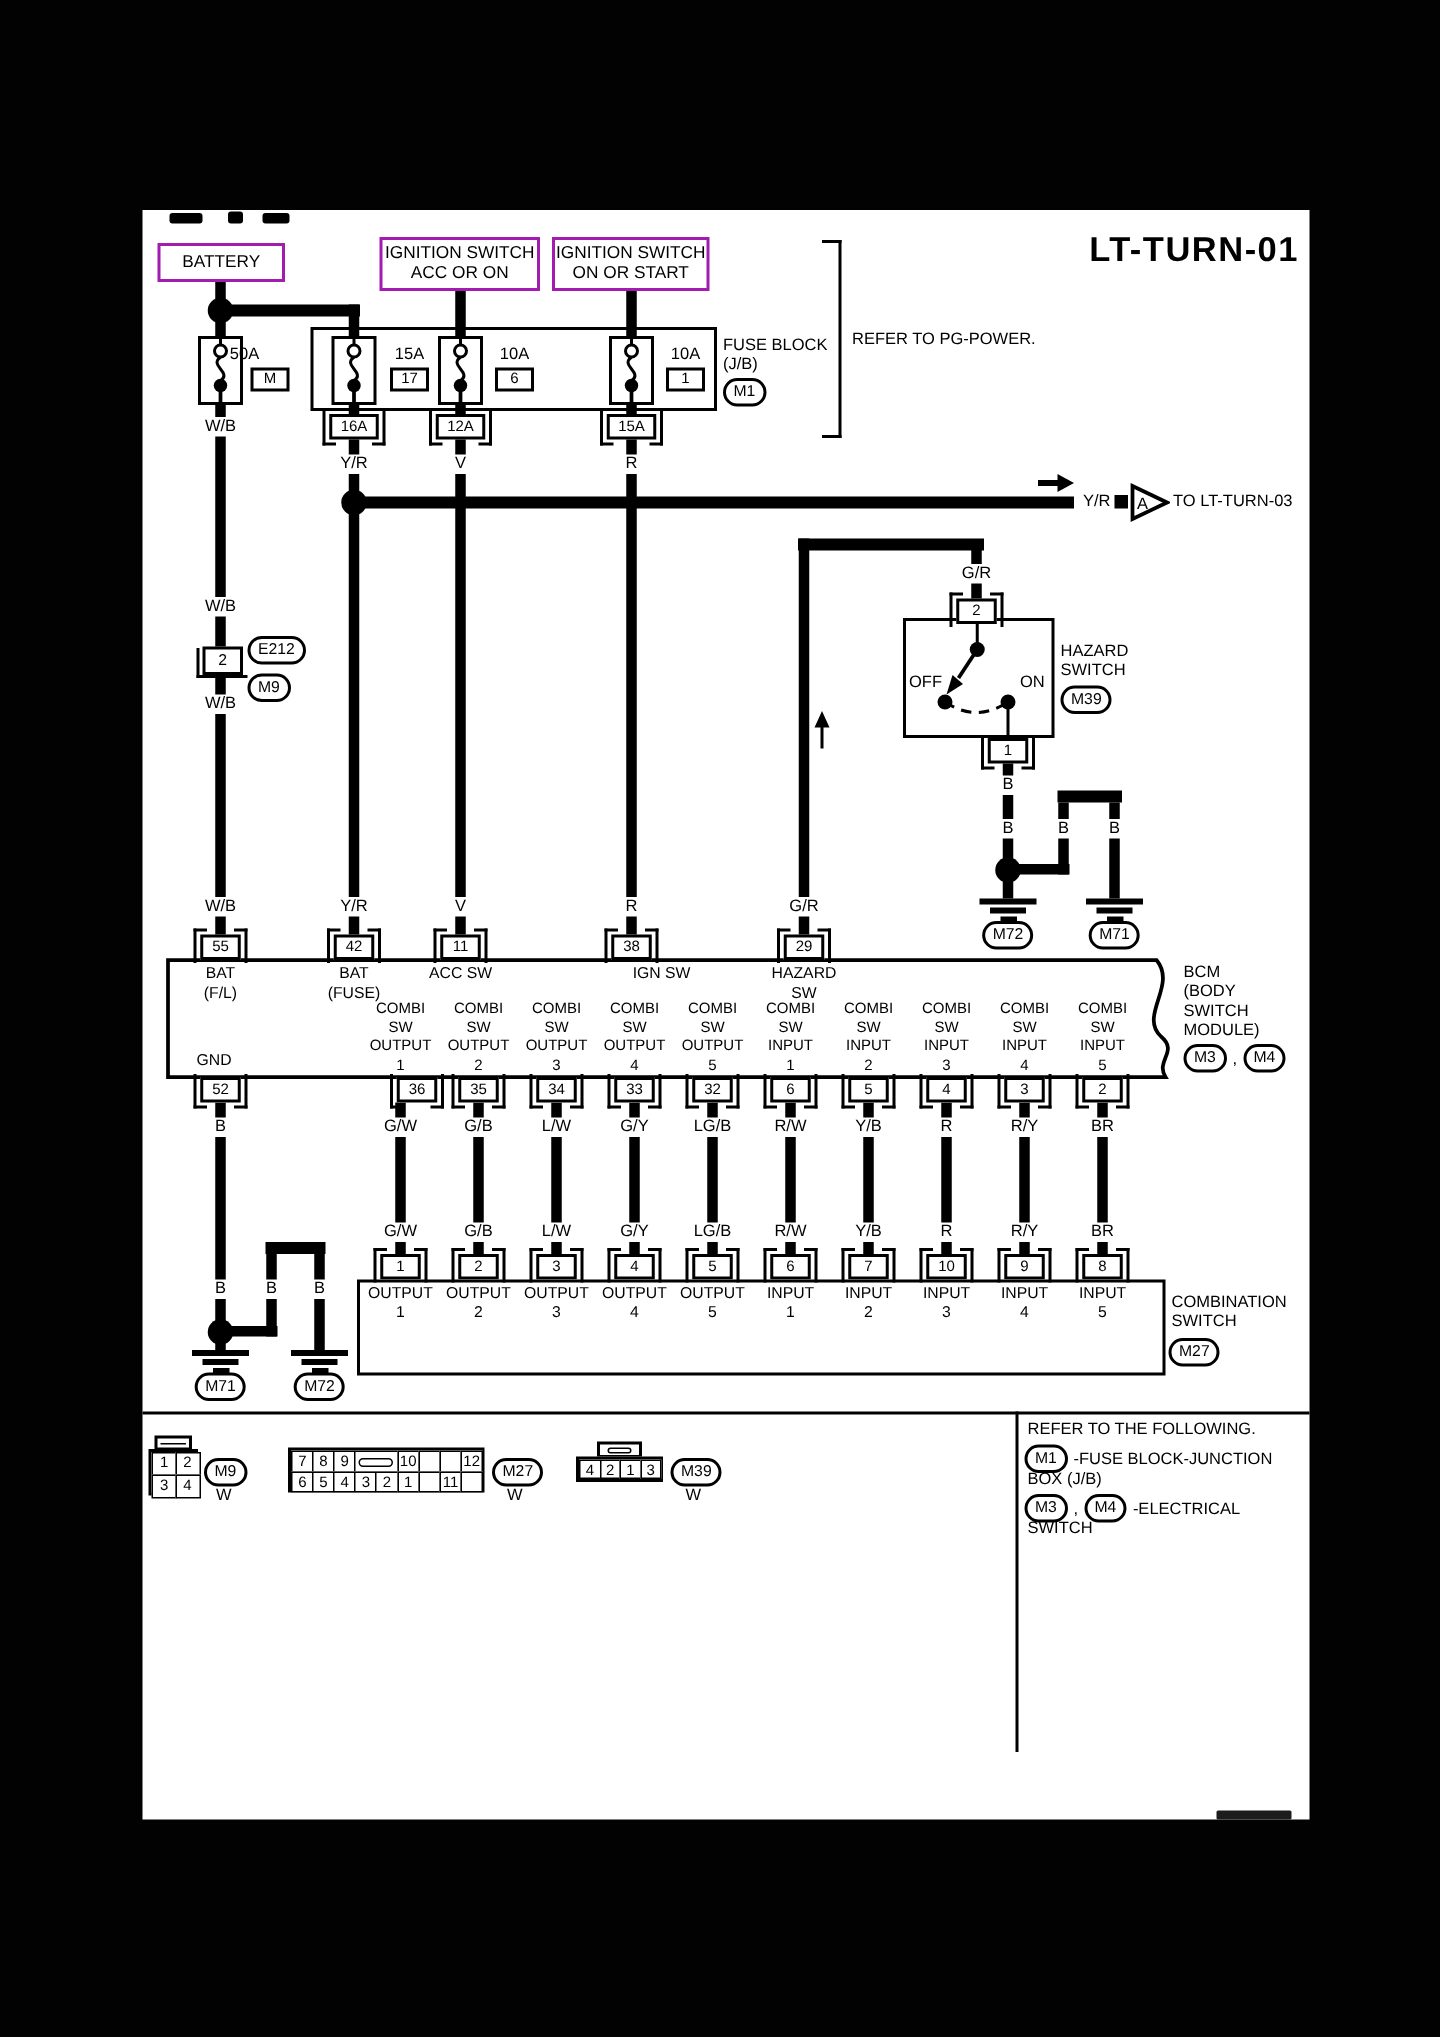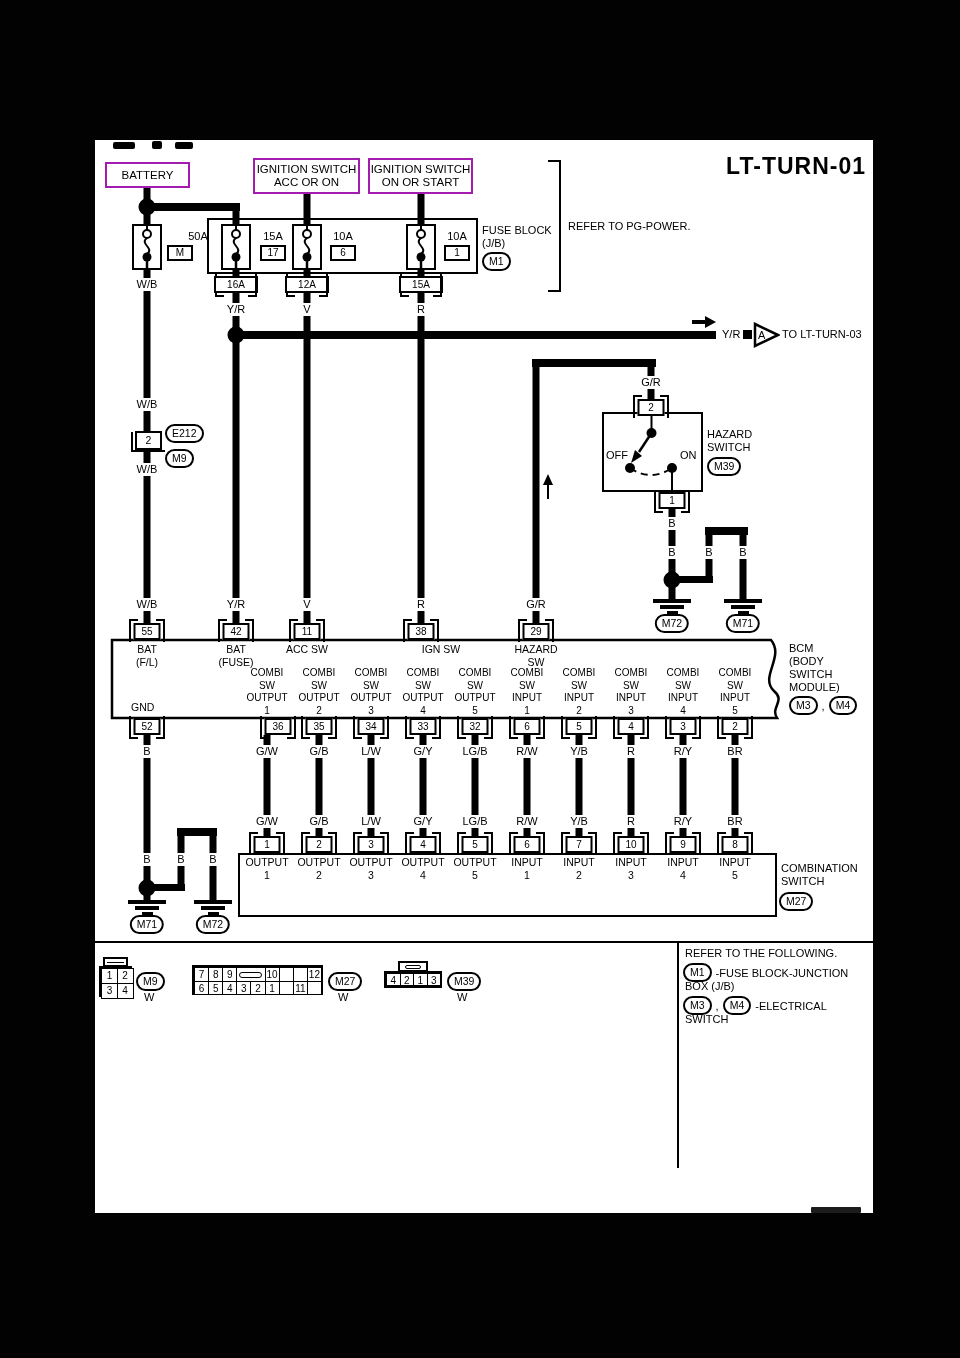--- a/index.html
+++ b/index.html
@@ -21,21 +21,21 @@
        transform:translate(-50%,-50%);z-index:2;}
   .pin{position:absolute;width:36px;height:21px;transform:translateX(-50%);z-index:2;}
   .pin.wide{width:42px;}
   .pin::before,.pin::after{content:"";position:absolute;width:7px;height:100%;}
   .pin.up::before{left:0;top:0;border-left:2px solid #000;border-top:2px solid #000;}
   .pin.up::after{right:0;top:0;border-right:2px solid #000;border-top:2px solid #000;}
   .pin.down::before{left:0;bottom:0;border-left:2px solid #000;border-bottom:2px solid #000;}
   .pin.down::after{right:0;bottom:0;border-right:2px solid #000;border-bottom:2px solid #000;}
   .nbox{position:absolute;left:50%;transform:translateX(-50%);width:27px;height:17px;background:#fff;
         border:2px solid #000;font-size:10px;line-height:13px;text-align:center;}
-  .pin.wide .nbox{width:44px;}
+  .pin.wide .nbox{width:33px;}
   .pin.up .nbox{bottom:0;}
   .pin.down .nbox{top:0;}
   .fuse{position:absolute;width:30px;height:46px;border:2px solid #000;background:#fff;
         transform:translateX(-50%);z-index:2;}
   .gnd{position:absolute;width:40px;transform:translateX(-50%);z-index:2;}
   .gnd b{display:block;background:#000;height:3.5px;margin:0 auto 2.5px;}
   .gnd b:nth-child(1){width:38px;}.gnd b:nth-child(2){width:24px;}.gnd b:nth-child(3){width:11px;}
   .oval{display:inline-block;border:2px solid #000;border-radius:10px;background:#fff;
         font-size:10.5px;line-height:13px;padding:1px 5px;white-space:nowrap;}
   .ovl{position:absolute;z-index:3;}
@@ -220,21 +220,21 @@
           <circle cx="13" cy="31" r="4.5" fill="#000"></circle>
           <line x1="13" y1="31" x2="13" y2="42" stroke="#000" stroke-width="2.5"></line>
         </svg></div>
       <div class="fuse" style="left: 326px; top: 84px;"><svg width="26" height="42">
           <line x1="13" y1="0" x2="13" y2="4" stroke="#000" stroke-width="2"></line>
           <circle cx="13" cy="8" r="4" fill="#fff" stroke="#000" stroke-width="2"></circle>
           <path d="M13,12 C5,18 21,22 13,28" fill="none" stroke="#000" stroke-width="2"></path>
           <circle cx="13" cy="31" r="4.5" fill="#000"></circle>
           <line x1="13" y1="31" x2="13" y2="42" stroke="#000" stroke-width="2.5"></line>
         </svg></div>
-      <div class="txt-c" style="left: 103px; top: 90px;">50A</div>
+      <div class="txt-c" style="left: 68px; top: 90px;">50A</div>
       <div class="idbox" style="left: 85px; top: 105px;">M</div>
       <div class="txt-c" style="left: 178px; top: 90px;">15A</div>
       <div class="idbox" style="left: 178px; top: 105px;">17</div>
       <div class="txt-c" style="left: 248px; top: 90px;">10A</div>
       <div class="idbox" style="left: 248px; top: 105px;">6</div>
       <div class="txt-c" style="left: 362px; top: 90px;">10A</div>
       <div class="idbox" style="left: 362px; top: 105px;">1</div>
       <div class="pin down wide" style="left: 141px; top: 136px;">
         <div class="nbox">16A</div>
       </div>

